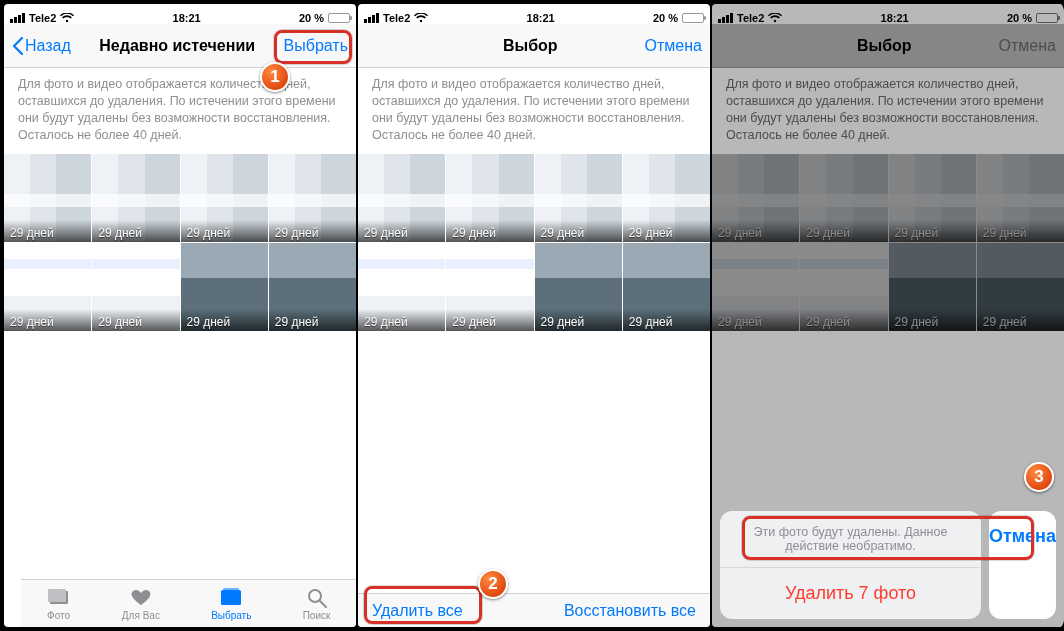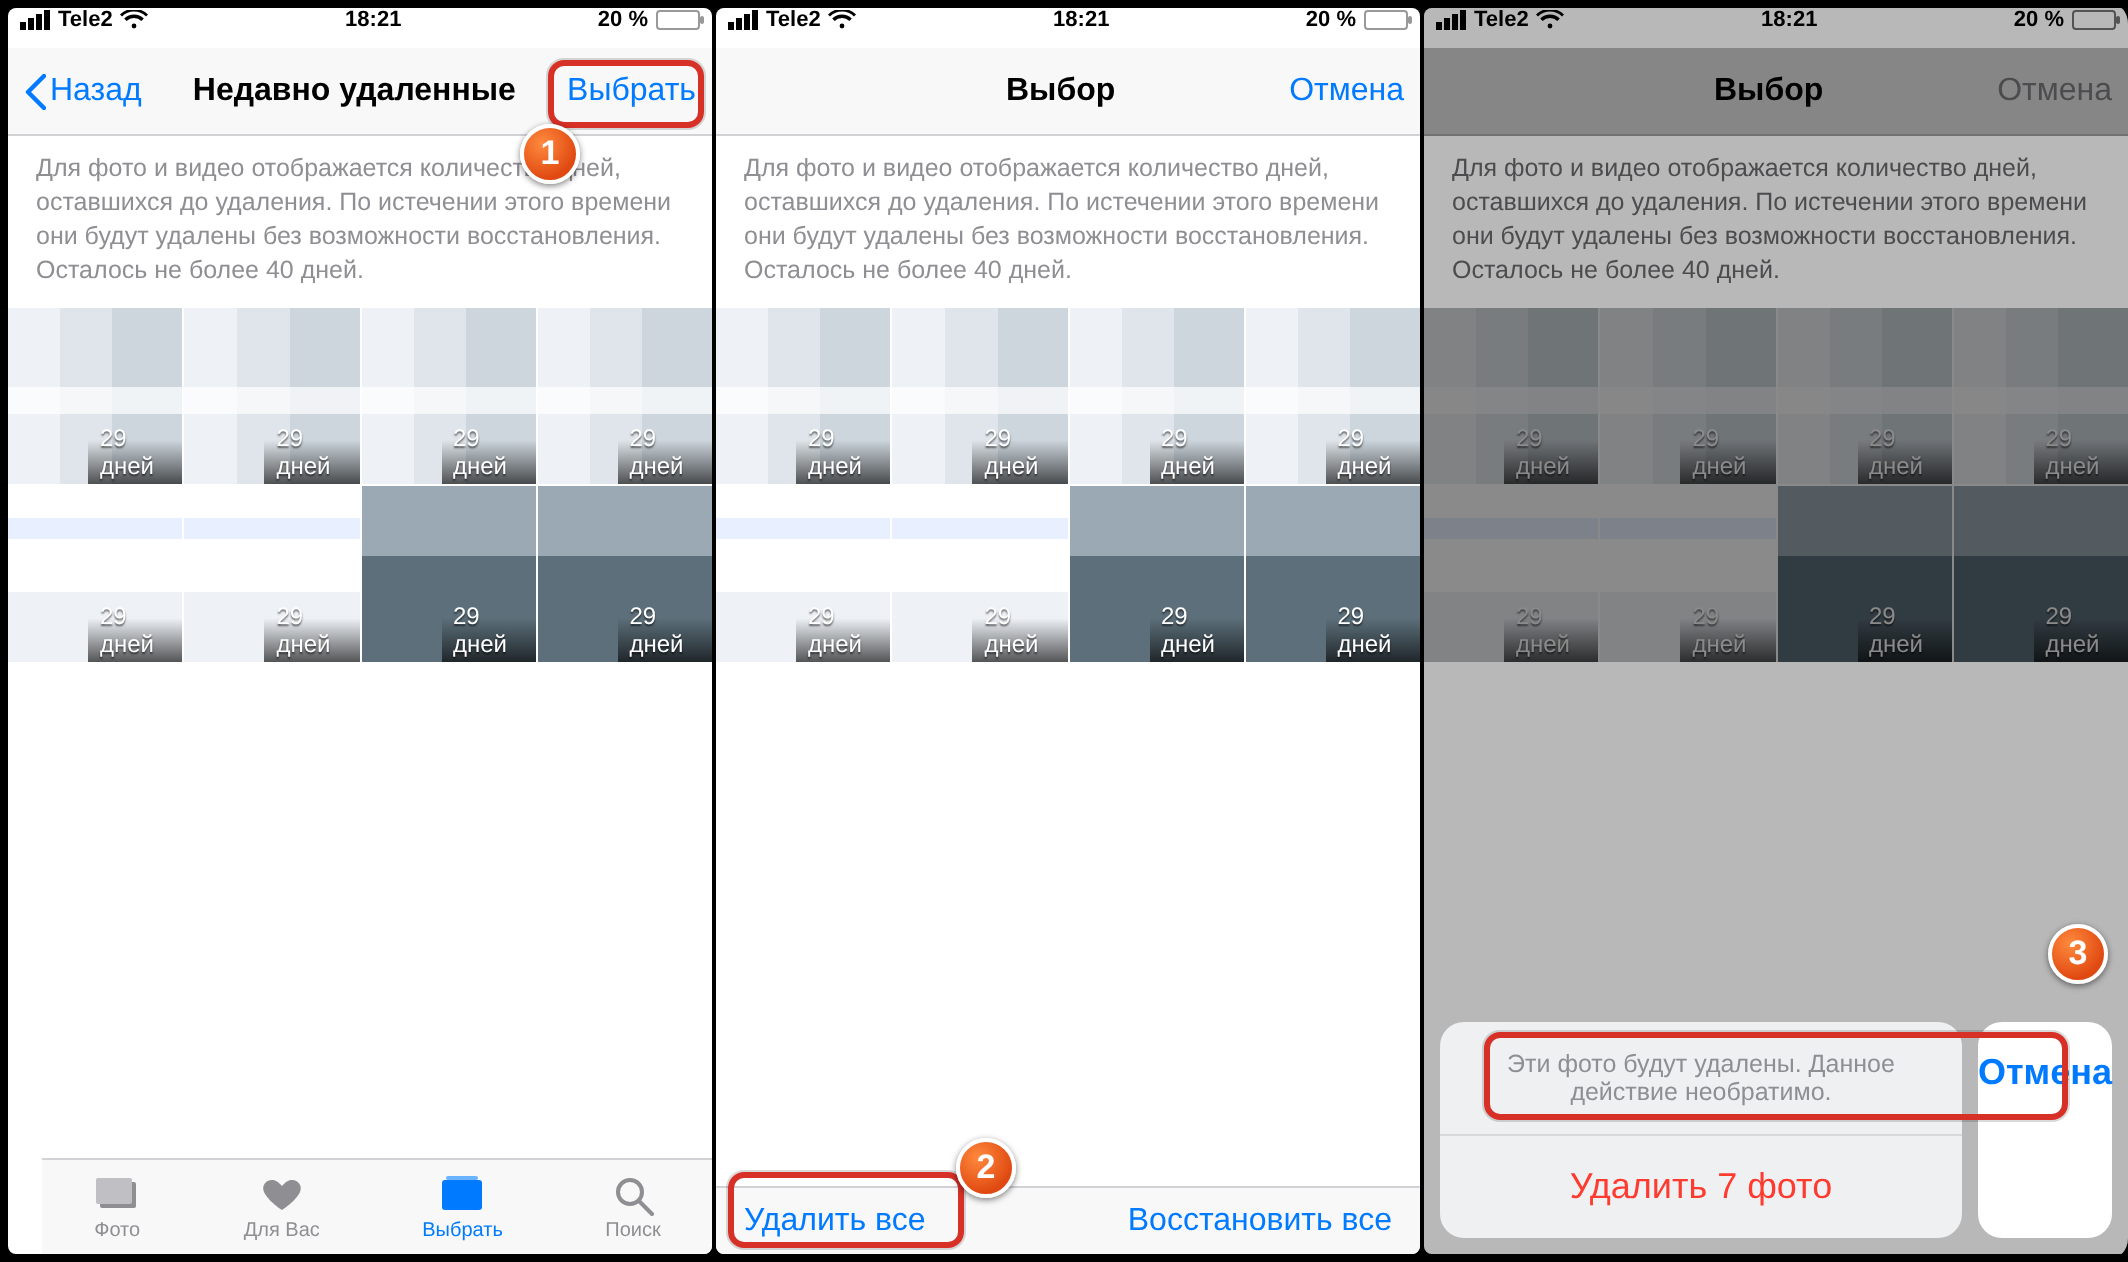--- a/index.html
+++ b/index.html
@@ -7,21 +7,21 @@
   body { display: flex; background: #000; border-radius: 12px; padding: 4px; }
   .phone {
     width: 352px; height: 623px; background: #fff; position: relative;
     overflow: hidden; border-radius: 4px; flex: 0 0 352px;
     display: flex; flex-direction: column;
   }
   .phone + .phone { margin-left: 2px; }
 
   
   .status-bar {
-    height: 20px; display: flex; align-items: flex-start; justify-content: space-between;
+    height: 20px; display: flex; align-items: flex-end; justify-content: space-between;
     padding: 0 6px; font-size: 11px; font-weight: 600; color: #000;
   }
   .status-left, .status-right { display: flex; align-items: center; gap: 4px; }
   .signal-bars { display: inline-flex; align-items: flex-end; gap: 1px; }
   .signal-bars span { width: 3px; background: #000; display: inline-block; }
   .signal-bars span:nth-child(1){height:4px;} .signal-bars span:nth-child(2){height:6px;}
   .signal-bars span:nth-child(3){height:8px;} .signal-bars span:nth-child(4){height:10px;}
   .wifi-icon svg { display:block; }
   .battery {
     display:inline-flex; align-items:center; gap:2px;
@@ -77,21 +77,21 @@
       linear-gradient(180deg, #9aa9b3 0 40%, #5c6f7a 40% 100%);
   }
   .thumb.bank .mock {
     background:
       linear-gradient(180deg, #ffffff 0 18%, #e8f0ff 18% 30%, #ffffff 30% 60%, #eef2f7 60% 100%);
   }
   .thumb .days {
     position:absolute; left:0; right:0; bottom:0; height:22px;
     background: linear-gradient(180deg, rgba(0,0,0,0) 0%, rgba(0,0,0,0.65) 100%);
     color:#fff; font-size:12px; padding-left:6px; display:flex; align-items:flex-end;
-    padding-bottom:2px; text-shadow:0 1px 1px rgba(0,0,0,.6);margin-left:40px;
+    padding-bottom:2px; text-shadow:0 1px 1px rgba(0,0,0,.6);
   }
 
   
   .tab-bar {
     position:absolute; left:17px; right:0; bottom:0; height:48px;
     background:#f8f8f8; border-top:0.5px solid #d1d1d6;
     display:flex; justify-content:space-around; align-items:center;
   }
   .tab-item { display:flex; flex-direction:column; align-items:center; gap:2px; color:#8e8e93; font-size:10px; }
   .tab-item.active { color:#007aff; }
@@ -169,21 +169,21 @@
     </div>
   </div>
 
   <div class="nav-bar">
     <div class="nav-back">
       <svg width="11" height="18" viewBox="0 0 11 18">
           <path d="M10 1L2 9l8 8" stroke="#007aff" stroke-width="2.2" fill="none" stroke-linecap="round" stroke-linejoin="round"></path>
         </svg>
       <span>Назад</span>
     </div>
-    <div class="nav-title">Недавно удаленные</div>
+    <div class="nav-title">Недавно истечении</div>
     <div class="nav-right">Выбрать</div>
   </div>
 
   <div class="content-scroll">
     <div class="desc">Для фото и видео отображается количество дней, оставшихся до удаления. По истечении этого времени они будут удалены без возможности восстановления. Осталось не более 40 дней.</div>
     <div class="grid">
       <div class="thumb">
           <div class="mock"></div>
           <div class="days">29 дней</div>
         </div>

